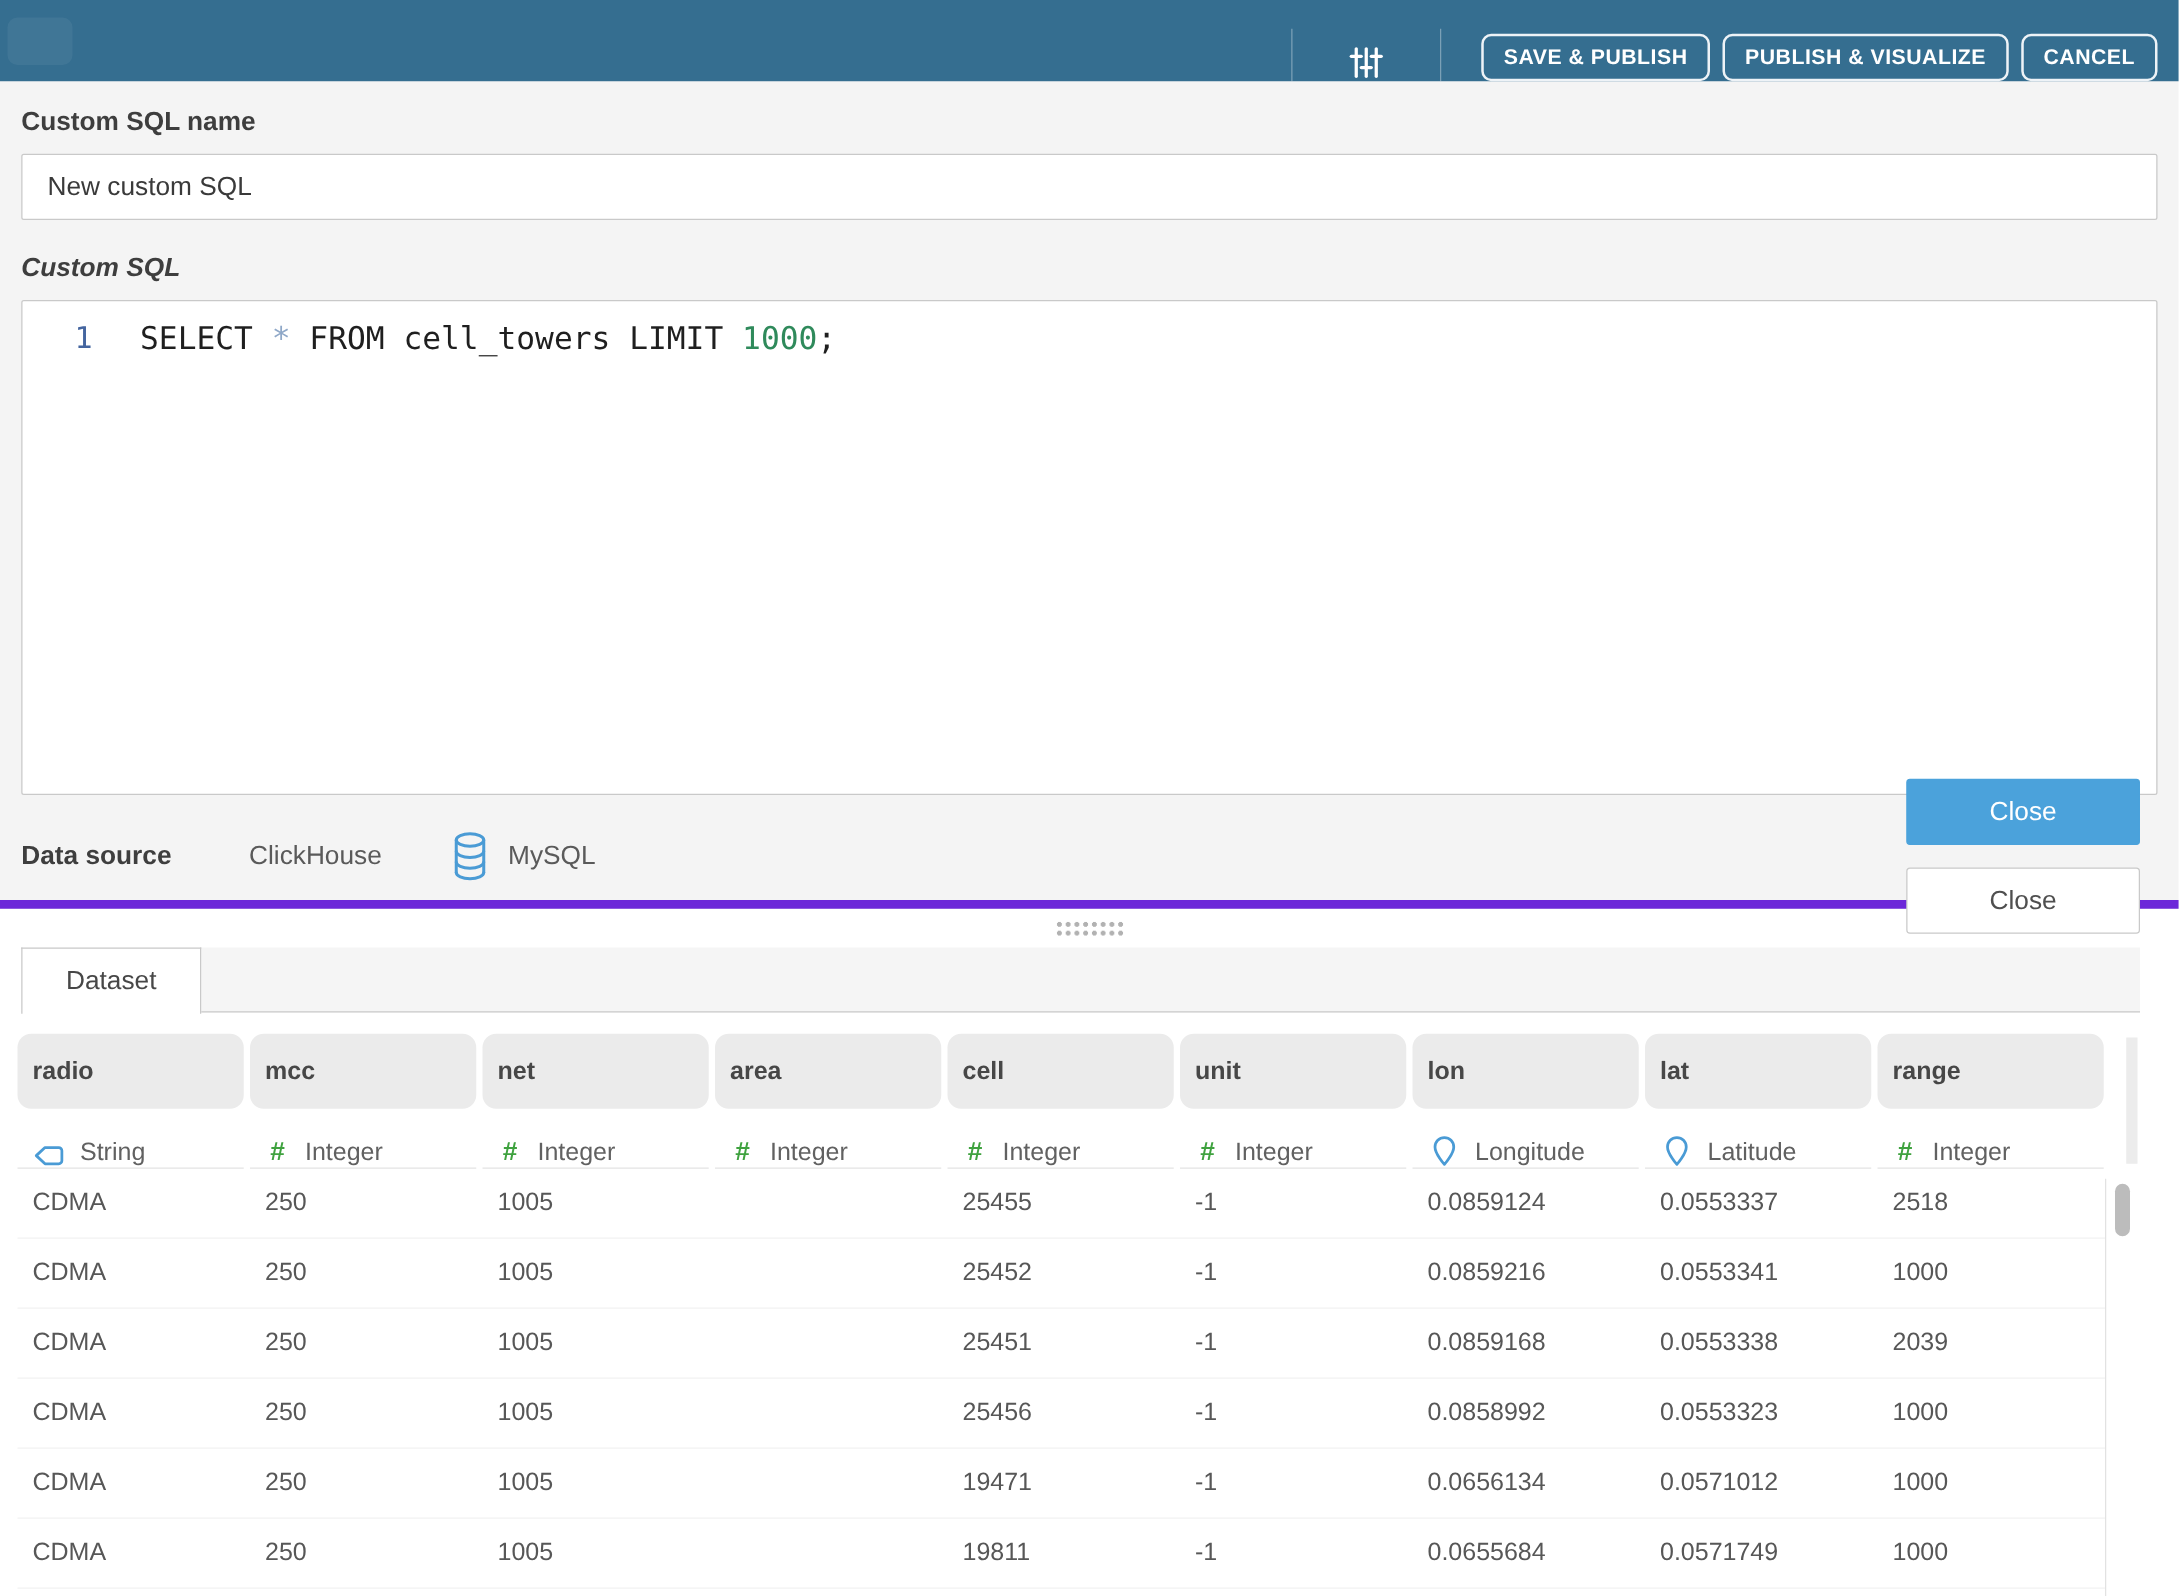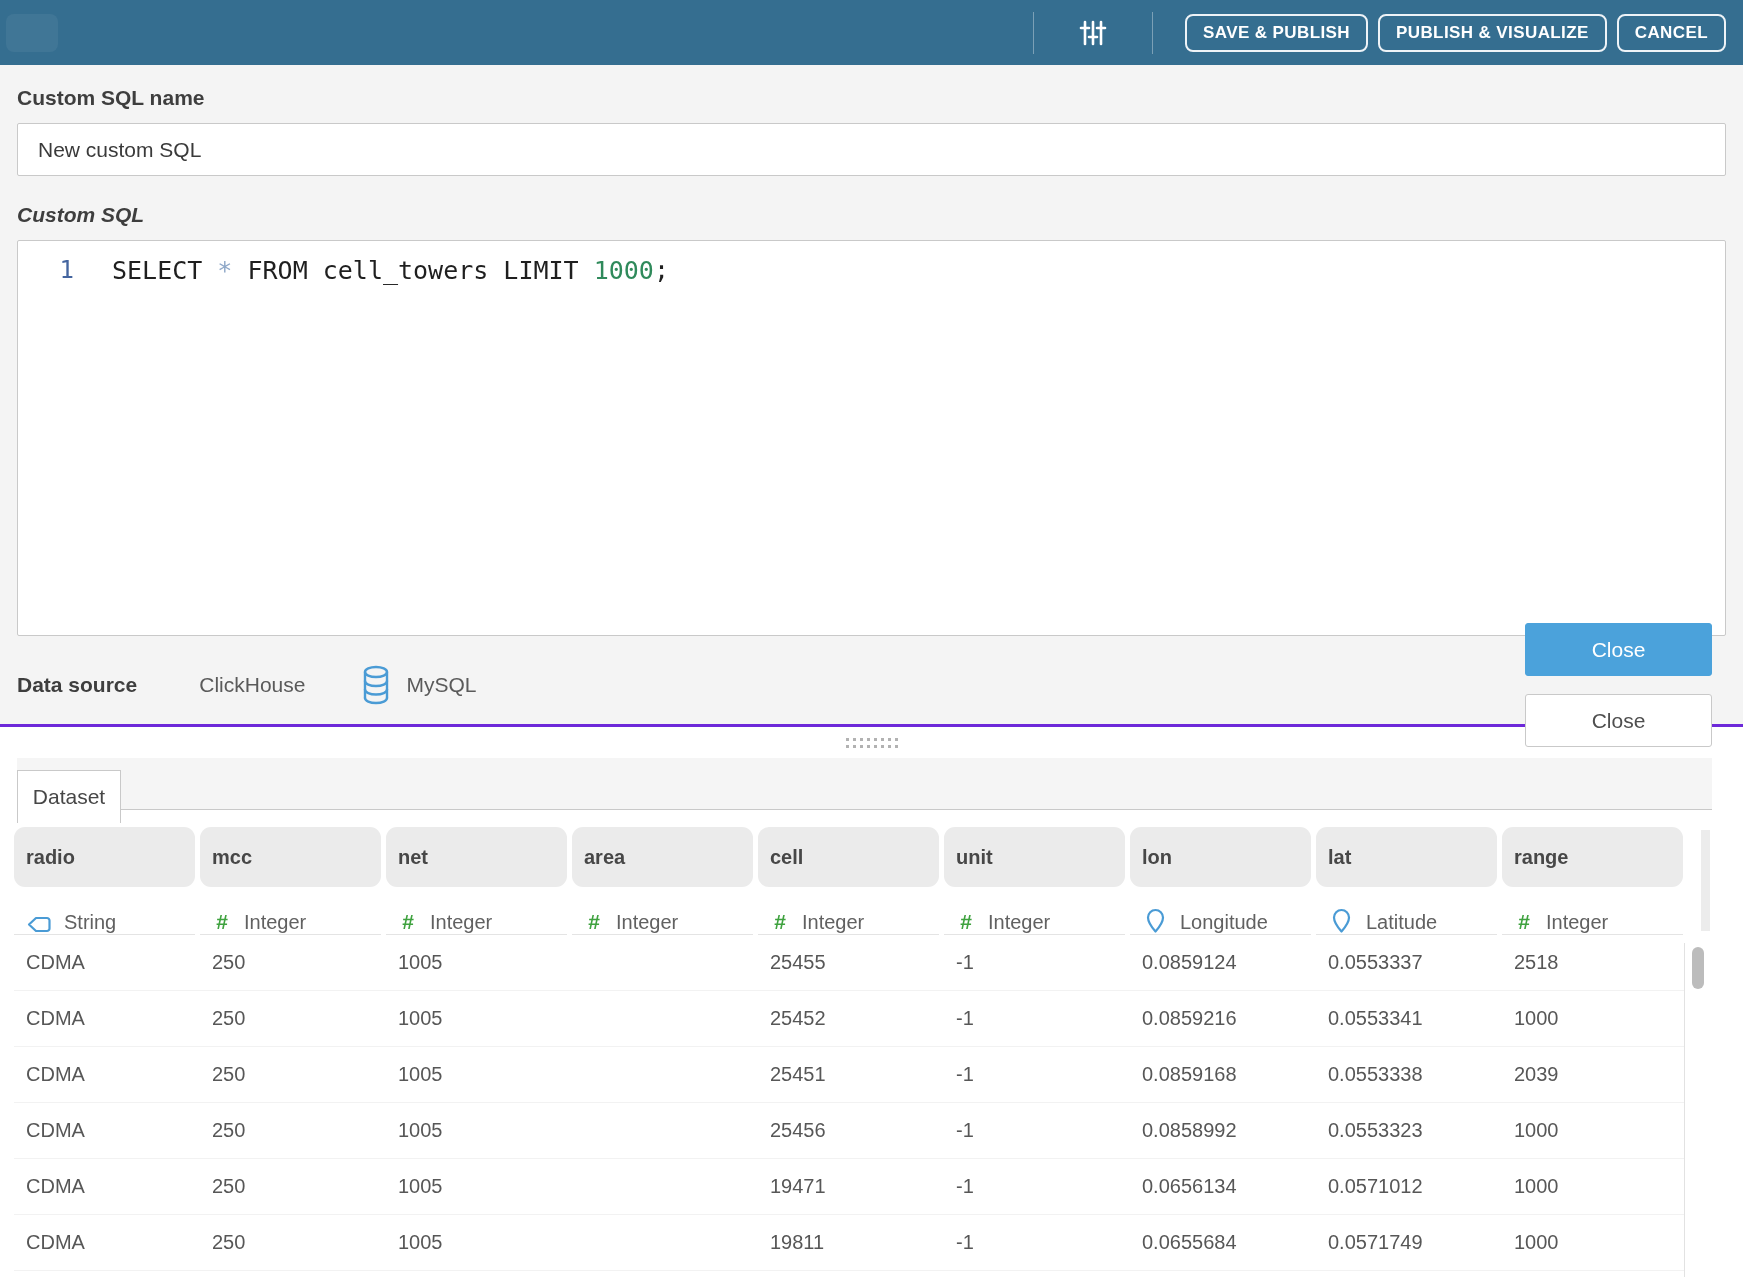--- a/index.html
+++ b/index.html
@@ -2,29 +2,29 @@
 <html><head>
 <meta charset="utf-8">
 <style>
   * { margin:0; padding:0; box-sizing:border-box; }
   html,body { width:1743px; height:1277px; overflow:hidden; }
   body { font-family:"Liberation Sans", sans-serif; background:#ffffff; position:relative; color:#3e3e3e; }
 
   
   .topbar { height:65px; background:#356e90; display:flex; align-items:center; position:relative; }
   .ghost-btn { position:absolute; left:6px; top:14px; width:52px; height:38px; border-radius:8px; background:rgba(255,255,255,0.06); }
-  .topbar-right { margin-left:auto; display:flex; align-items:center; height:100%;gap:20px; }
+  .topbar-right { margin-left:auto; display:flex; align-items:flex-end; height:100%;gap:20px; }
   .tb-divider { width:1px; height:42px; background:rgba(255,255,255,0.35); }
   .sliders-wrap { width:78px; display:flex; justify-content:center; align-items:center; cursor:pointer; }
   .tb-buttons { display:flex; gap:10px; margin:0 17px 0 12px; }
   .tb-btn { background:transparent; border:2px solid #eef3f7; border-radius:8px; color:#ffffff; font-family:"Liberation Sans",sans-serif;
             font-size:17px; font-weight:bold; letter-spacing:0.4px; height:38px; padding:0 16px; cursor:pointer; white-space:nowrap; }
 
   
-  .upper { background:#f4f4f4; height:662px; padding:0 17px; border-bottom:3px solid #6d28d9; }
+  .upper { background:#f4f4f4; height:662px; padding:0 17px; border-bottom:7px solid #6d28d9; }
   .field-label { font-size:21px; font-weight:bold; color:#3e3e3e; padding-top:21px; }
   .name-input { margin-top:13px; width:1709px; height:53px; background:#ffffff; border:1px solid #c9c9c9; border-radius:2px;
                 font-family:"Liberation Sans",sans-serif; font-size:21px; color:#3a3a3a; padding:0 20px; outline:none; }
   .sql-label { padding-top:27px;font-style:italic; }
   .editor { margin-top:13px; width:1709px; height:396px; background:#ffffff; border:1px solid #c9c9c9; border-radius:2px;
             display:flex; padding-top:15px; font-family:"DejaVu Sans Mono", monospace; cursor:text; }
   .gutter { width:56px; text-align:right; font-size:24px; color:#44659f; flex:none; }
   .codeline { margin-left:38px; font-size:25px; color:#1f1f1f; white-space:pre; }
   .seg-plain { color:#1f1f1f; }
   .seg-star { color:#8fa8c8; }
@@ -41,21 +41,21 @@
                font-family:"Liberation Sans",sans-serif; font-size:21px; cursor:pointer; }
   .btn-apply { width:187px; height:53px; background:#ffffff; border:1px solid #c9c9c9; border-radius:3px; color:#4f4f4f;
                font-family:"Liberation Sans",sans-serif; font-size:21px; cursor:pointer; }
 
   
   .handle-row { height:31px; display:flex; align-items:center; justify-content:center; }
   .drag-handle { width:55px; height:13px; cursor:row-resize;
                  background-image:radial-gradient(#b2b2b2 1.9px, transparent 2px);
                  background-size:7px 7px; background-position:0 0; }
   .tabbar { margin:0 31px 0 17px; height:52px; background:#f5f5f5; border-bottom:1px solid #c9c9c9; position:relative; }
-  .tab-active { position:absolute; left:0; top:12px; width:104px; height:53px; background:#ffffff;
+  .tab-active { position:absolute; left:0; top:0; width:144px; height:53px; background:#ffffff;
                 border:1px solid #c9c9c9; border-bottom:none; display:flex; align-items:center; justify-content:center;
                 font-size:21px; color:#474747; cursor:pointer; }
 
   .table-wrap { margin:17px 0 0 14px; width:1670px; }
   .grid-row { display:grid; grid-template-columns:repeat(9, 181px); column-gap:5px; }
   .th-cell { height:60px; background:#ebebeb; display:flex; align-items:center; padding-left:12px;
              font-size:20px; font-weight:bold; color:#474747; cursor:pointer;border-radius:11px; }
   .type-cell { height:48px; display:flex; align-items:flex-end; padding-left:12px; gap:12px;
                font-size:20px; color:#616161; border-bottom:1px solid #e4e4e4; }
   .data-row { border-bottom:1px solid #f2f2f2; }

